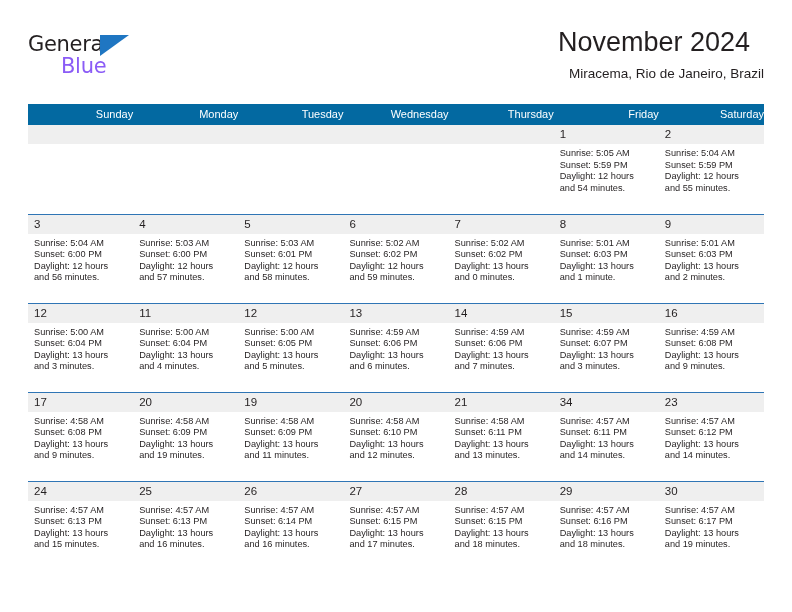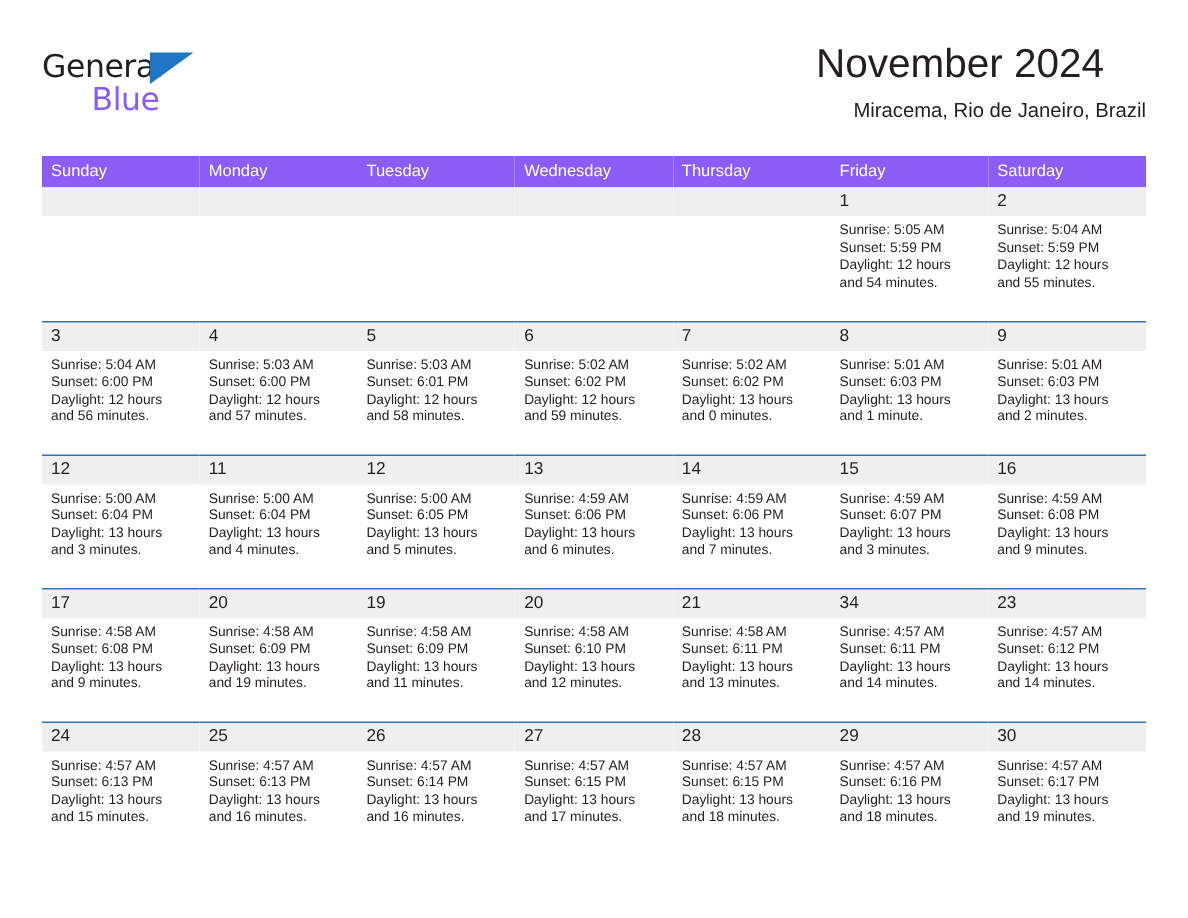--- a/index.html
+++ b/index.html
@@ -68,21 +68,21 @@
     letter-spacing: -0.3px;
     color: #8b5cf6;
     line-height: 24px;
     font-family: "DejaVu Sans", sans-serif;
   }
 
   .title-block {
     position: absolute;
     right: 0;
     top: 0;
-    text-align: left;
+    text-align: center;
   }
   .cal-title {
     font-size: 27px;
     font-weight: 400;
     color: #231f20;
     line-height: 32px;
     white-space: nowrap;
   }
   .cal-subtitle {
     margin-top: 8px;
@@ -97,25 +97,25 @@
   
   .calendar {
     position: absolute;
     left: 28px;
     top: 104px;
     width: 736px;
     border-collapse: collapse;
     table-layout: fixed;
   }
   .calendar th {
-    background: #8b5cf6;
+    background: #0369a1;
     color: #ffffff;
     font-size: 11px;
     font-weight: 400;
-    text-align: left;
+    text-align: right;
     padding: 5px 0 5px 6px;
     height: 21px;
     line-height: 11px;
     border: none;
   }
   .calendar td {
     vertical-align: top;
     padding: 0;
     border: none;
     width: 105.1px;

